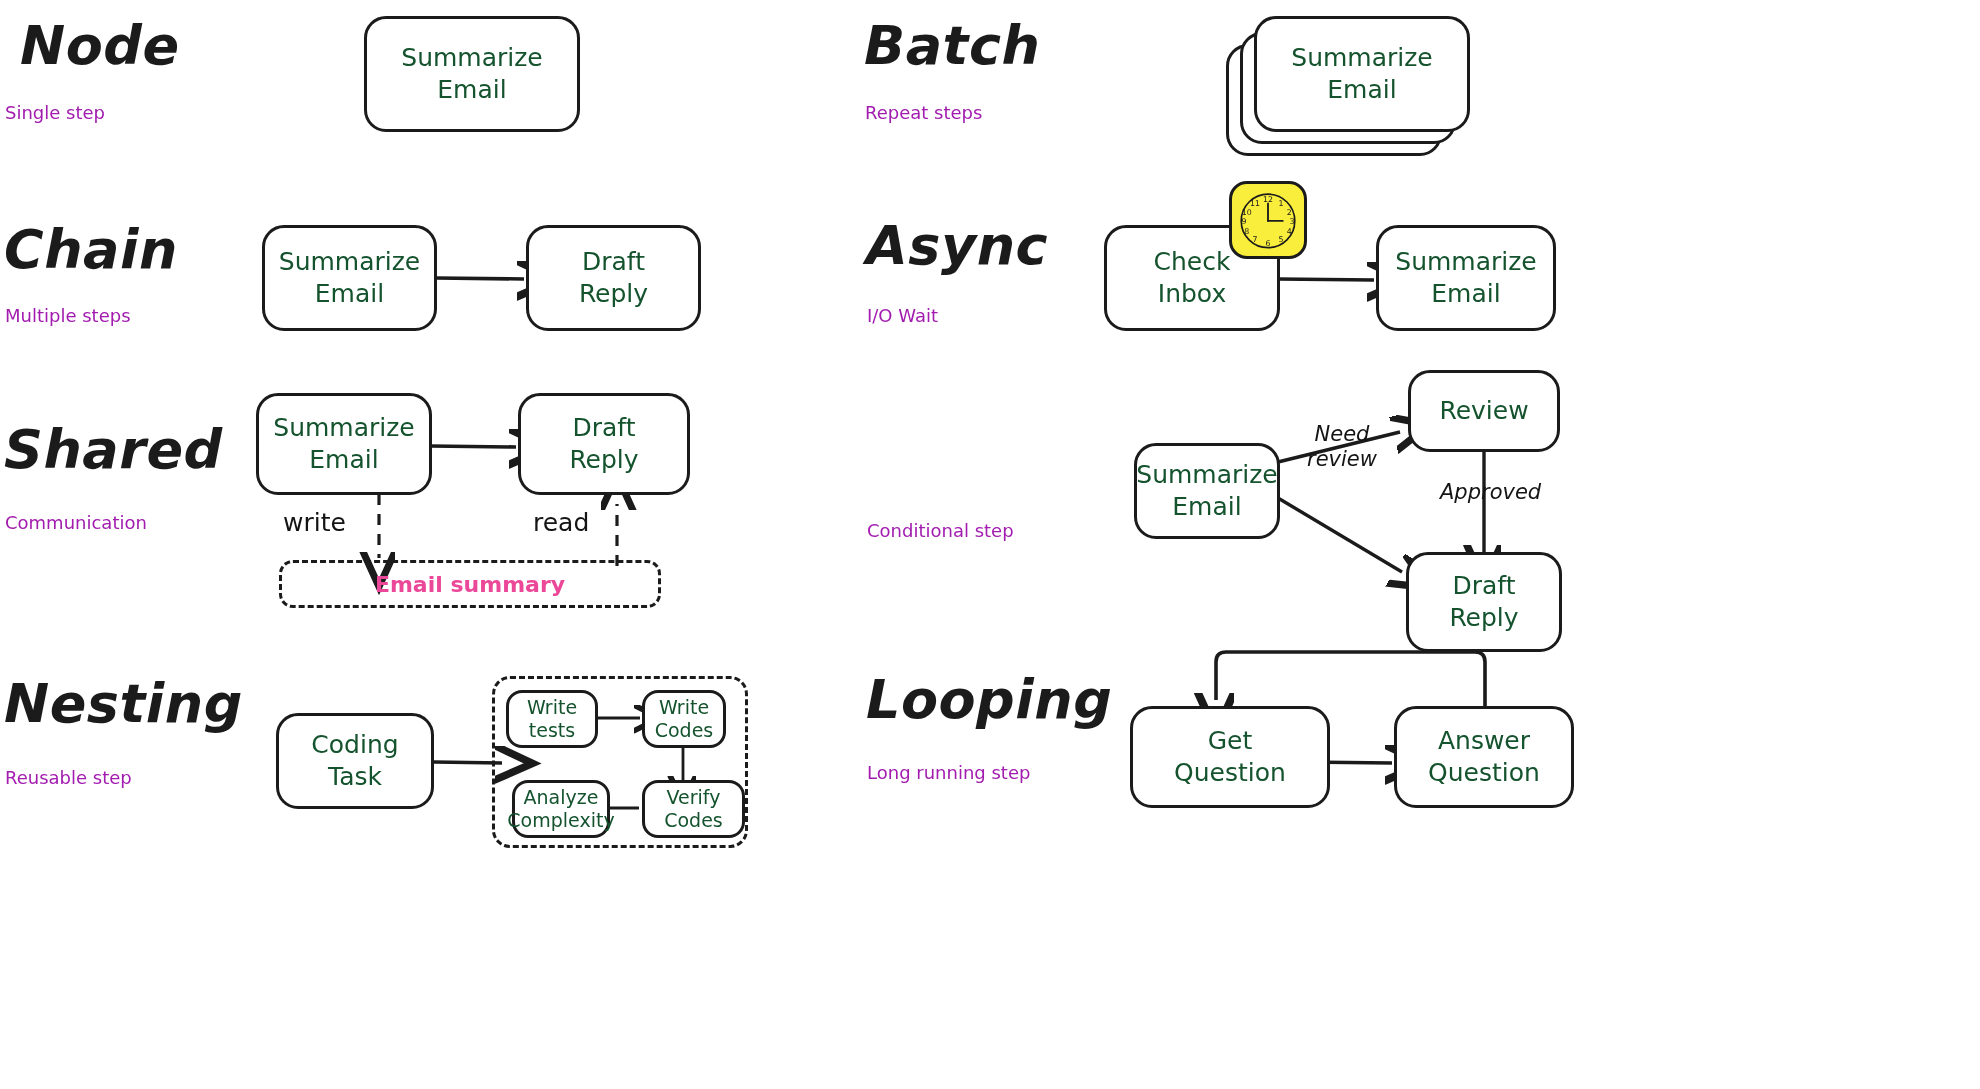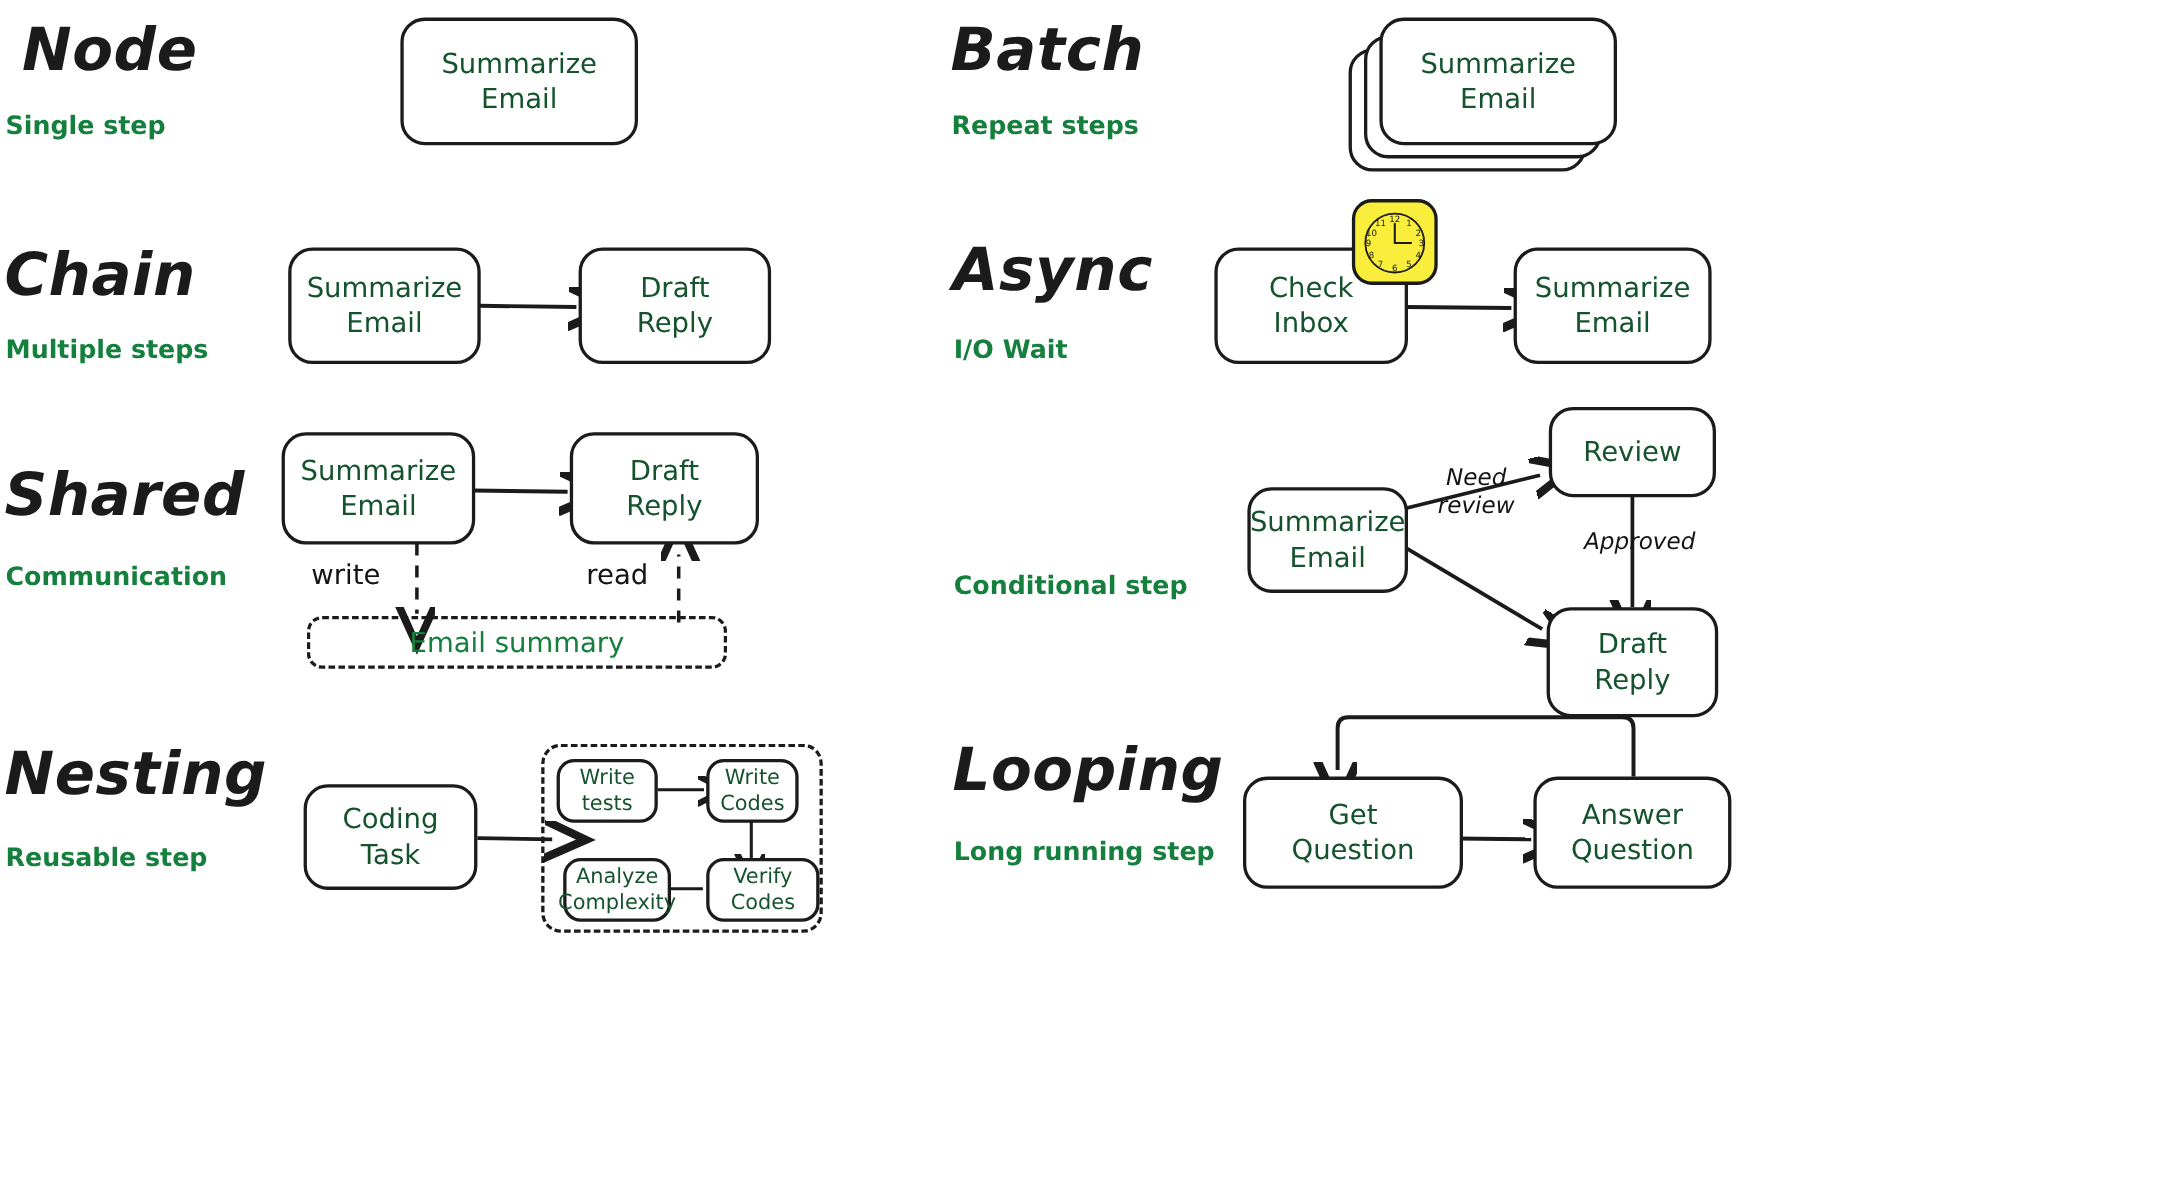--- a/index.html
+++ b/index.html
@@ -20,23 +20,23 @@
     font-weight:700;
     font-style:italic;
     font-size:54px;
     letter-spacing:.5px;
     color:#1b1b1b;
     white-space:nowrap;
   }
   .p-sub{
     position:absolute;
     font-family:"DejaVu Sans", sans-serif;
-    font-size:23px;
-    font-weight:700;
-    color:#15803d;
+    font-size:18px;
+    font-weight:400;
+    color:#a21caf;
     white-space:nowrap;
   }
 
   
   .node{
     position:absolute;
     box-sizing:border-box;
     background:#fff;
     border:3.5px solid #1b1b1b;
     border-radius:22px;
@@ -56,22 +56,23 @@
   .node.ghost{background:#fff;z-index:1;}
 
   .dashbox{
     position:absolute;
     box-sizing:border-box;
     background:transparent;
     border:3.5px dashed #1b1b1b;
     border-radius:14px;
     display:flex;align-items:center;justify-content:center;
     font-family:"DejaVu Sans", sans-serif;
-    font-size:25px;
-    color:#15803d;
+    font-size:22px;
+    color:#ec4899;
+    font-weight:bold;
   }
   .dashgroup{
     position:absolute;
     box-sizing:border-box;
     border:3px dashed #1b1b1b;
     border-radius:18px;
     background:transparent;
   }
 
   

